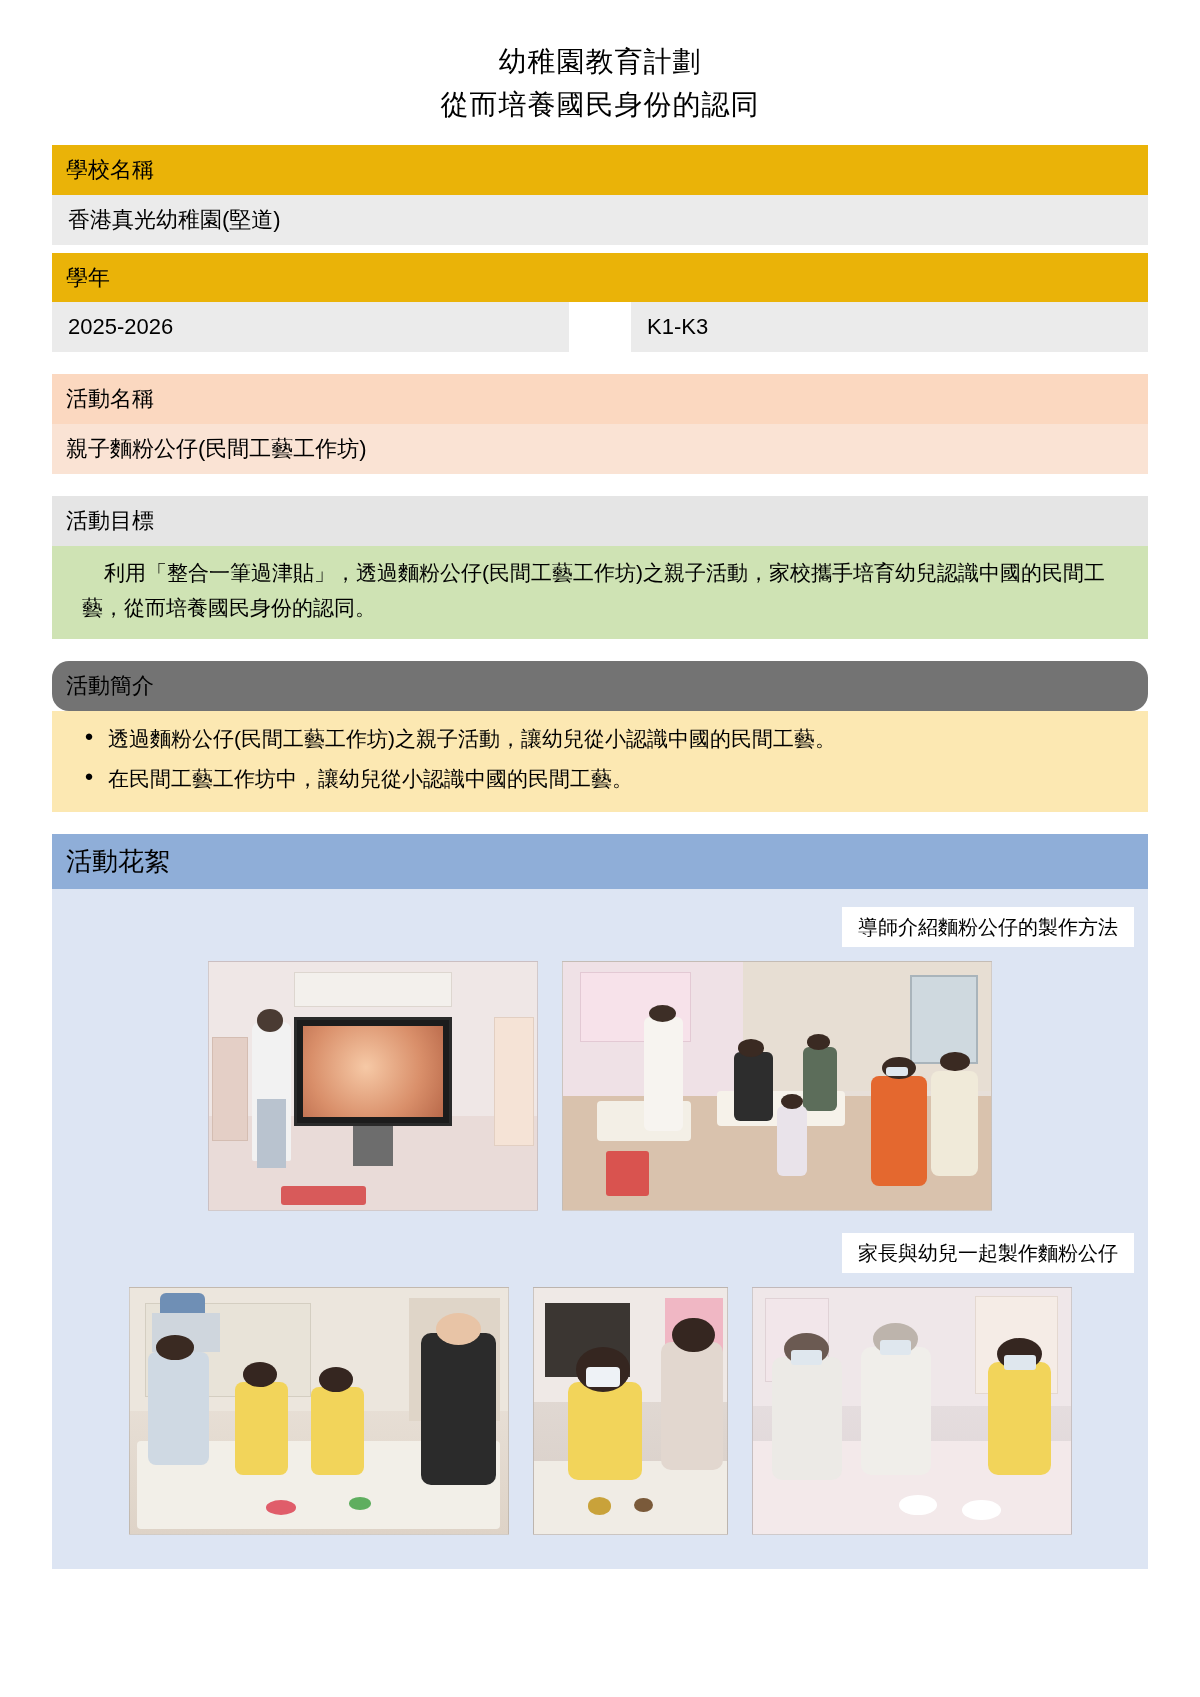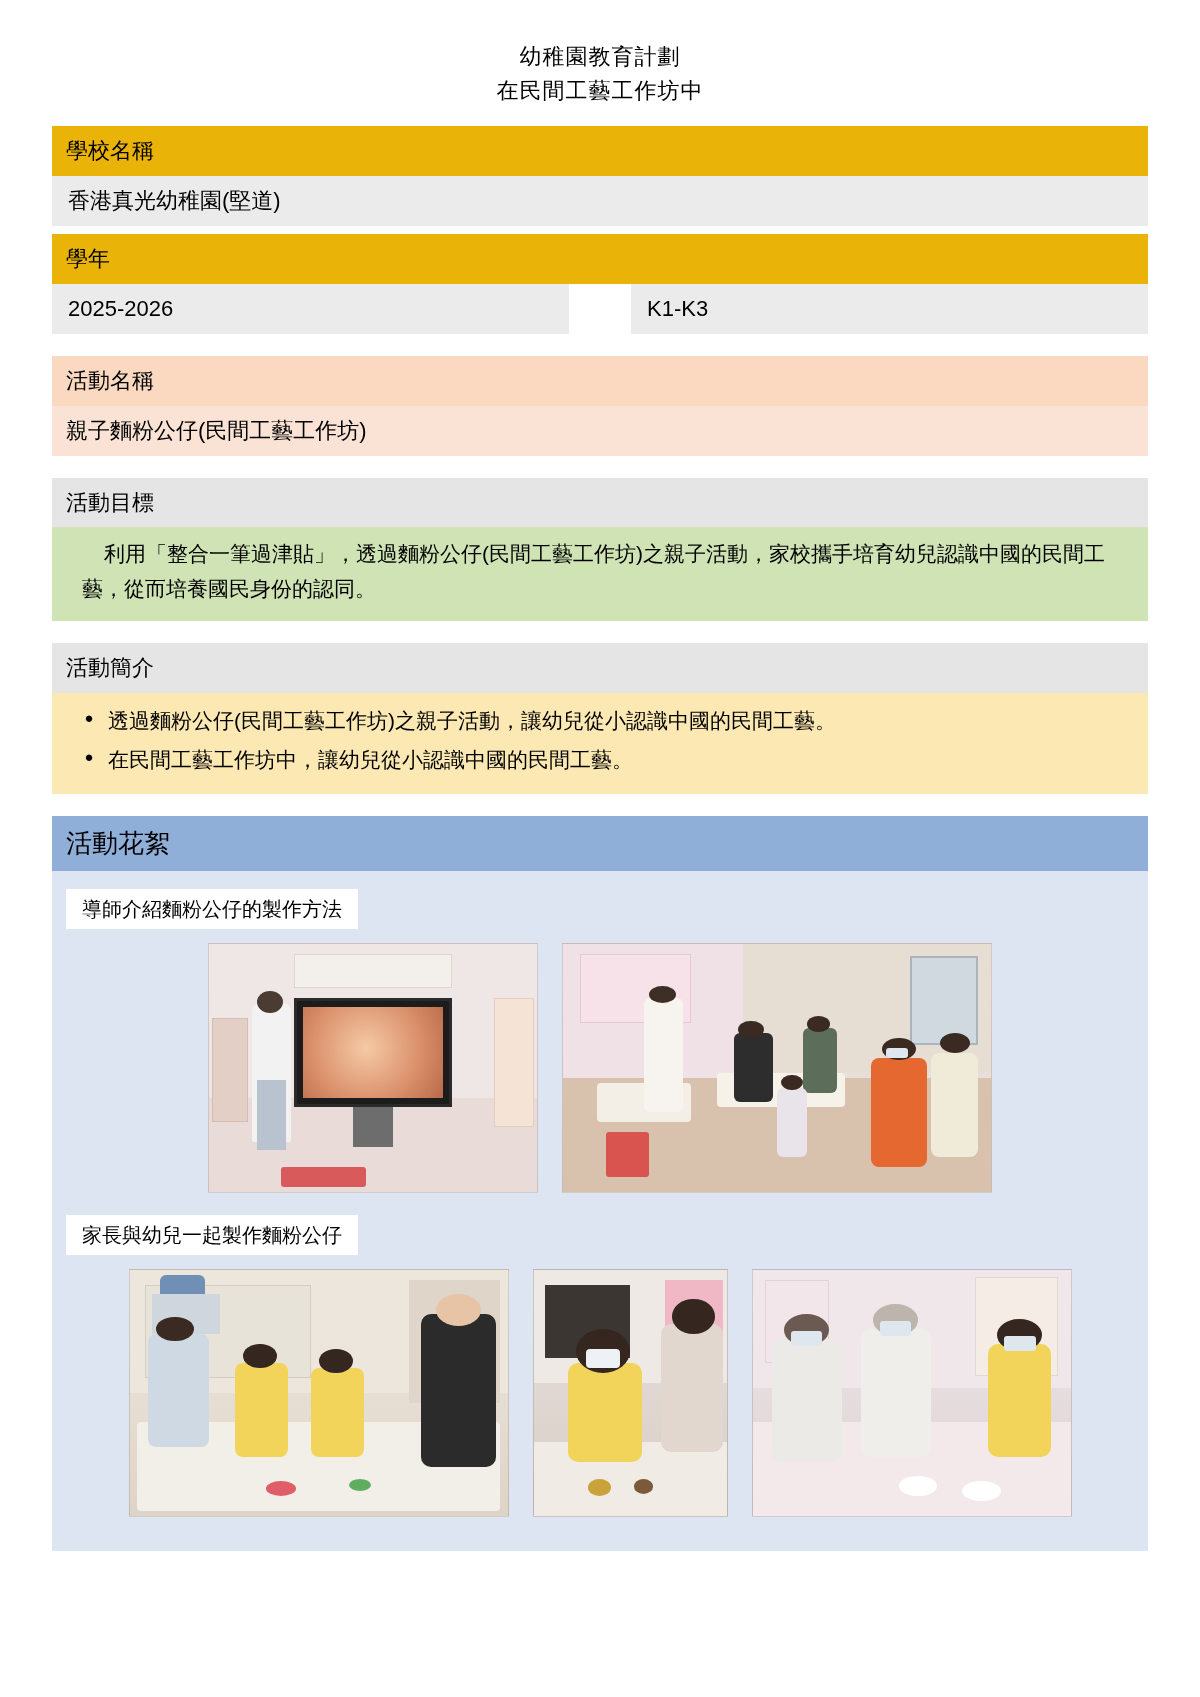--- a/index.html
+++ b/index.html
@@ -17,21 +17,21 @@
     overflow: hidden;
   }
   .page {
     width: 1200px;
     padding: 40px 52px 0 52px;
   }
 
   
   .doc-title {
     text-align: center;
-    font-size: 22px;
+    font-size: 28px;
     line-height: 1.55;
     letter-spacing: 1px;
     color: #000;
     font-weight: 400;
   }
   .doc-title .line { display: block; }
 
   
   .band {
     width: 100%;
@@ -41,21 +41,21 @@
   }
   .band-head { font-size: 22px; }
   .band-body { font-size: 22px; }
 
   .purple-head { background: #eab308; }
   .grey-body   { background: #ebebeb; padding-left: 16px; }
   .peach-head  { background: #fbd8c0; }
   .peach-body  { background: #fae3d4; }
   .green-head  { background: #e5e5e5; }
   .green-body  { background: #cfe3b4; }
-  .yellow-head { background: #e5e5e5; }
+  .yellow-head { background: #737373; border-radius: 17px; }
   .yellow-body { background: #fce8b2; }
 
   .row-split {
     display: flex;
     width: 100%;
     gap: 62px;
   }
   .row-split > div { flex: 1 1 0; }
 
   .gap-8  { height: 8px; }
@@ -102,21 +102,21 @@
   }
   .caption {
     background: #ffffff;
     display: inline-block;
     padding: 7px 16px;
     font-size: 20px;
     line-height: 1.3;
     white-space: nowrap;
   }
   .caption-wrap {
-    text-align: left;
+    text-align: right;
     margin: 4px 0 14px 0;
   }
   .photo-row {
     display: flex;
     justify-content: center;
     align-items: flex-start;
     gap: 24px;
   }
   .photo {
     position: relative;
@@ -215,21 +215,21 @@
   .p5 .bowl{position:absolute; left:46%; bottom:8%; width:12%; height:8%; background:#ffffff; border-radius:50%;}
   .p5 .bowl2{position:absolute; left:66%; bottom:6%; width:12%; height:8%; background:#ffffff; border-radius:50%;}
 </style>
 </head>
 <body>
 
 <div class="page">
 
   <div class="doc-title">
     <span class="line">幼稚園教育計劃</span>
-    <span class="line">在民間工藝工作坊中</span>
+    <span class="line">從而培養國民身份的認同</span>
   </div>
 
   <div class="gap-18"></div>
 
   <div class="band band-head purple-head">學校名稱</div>
   <div class="band band-body grey-body">香港真光幼稚園(堅道)</div>
 
   <div class="gap-8"></div>
 
   <div class="row-split">

